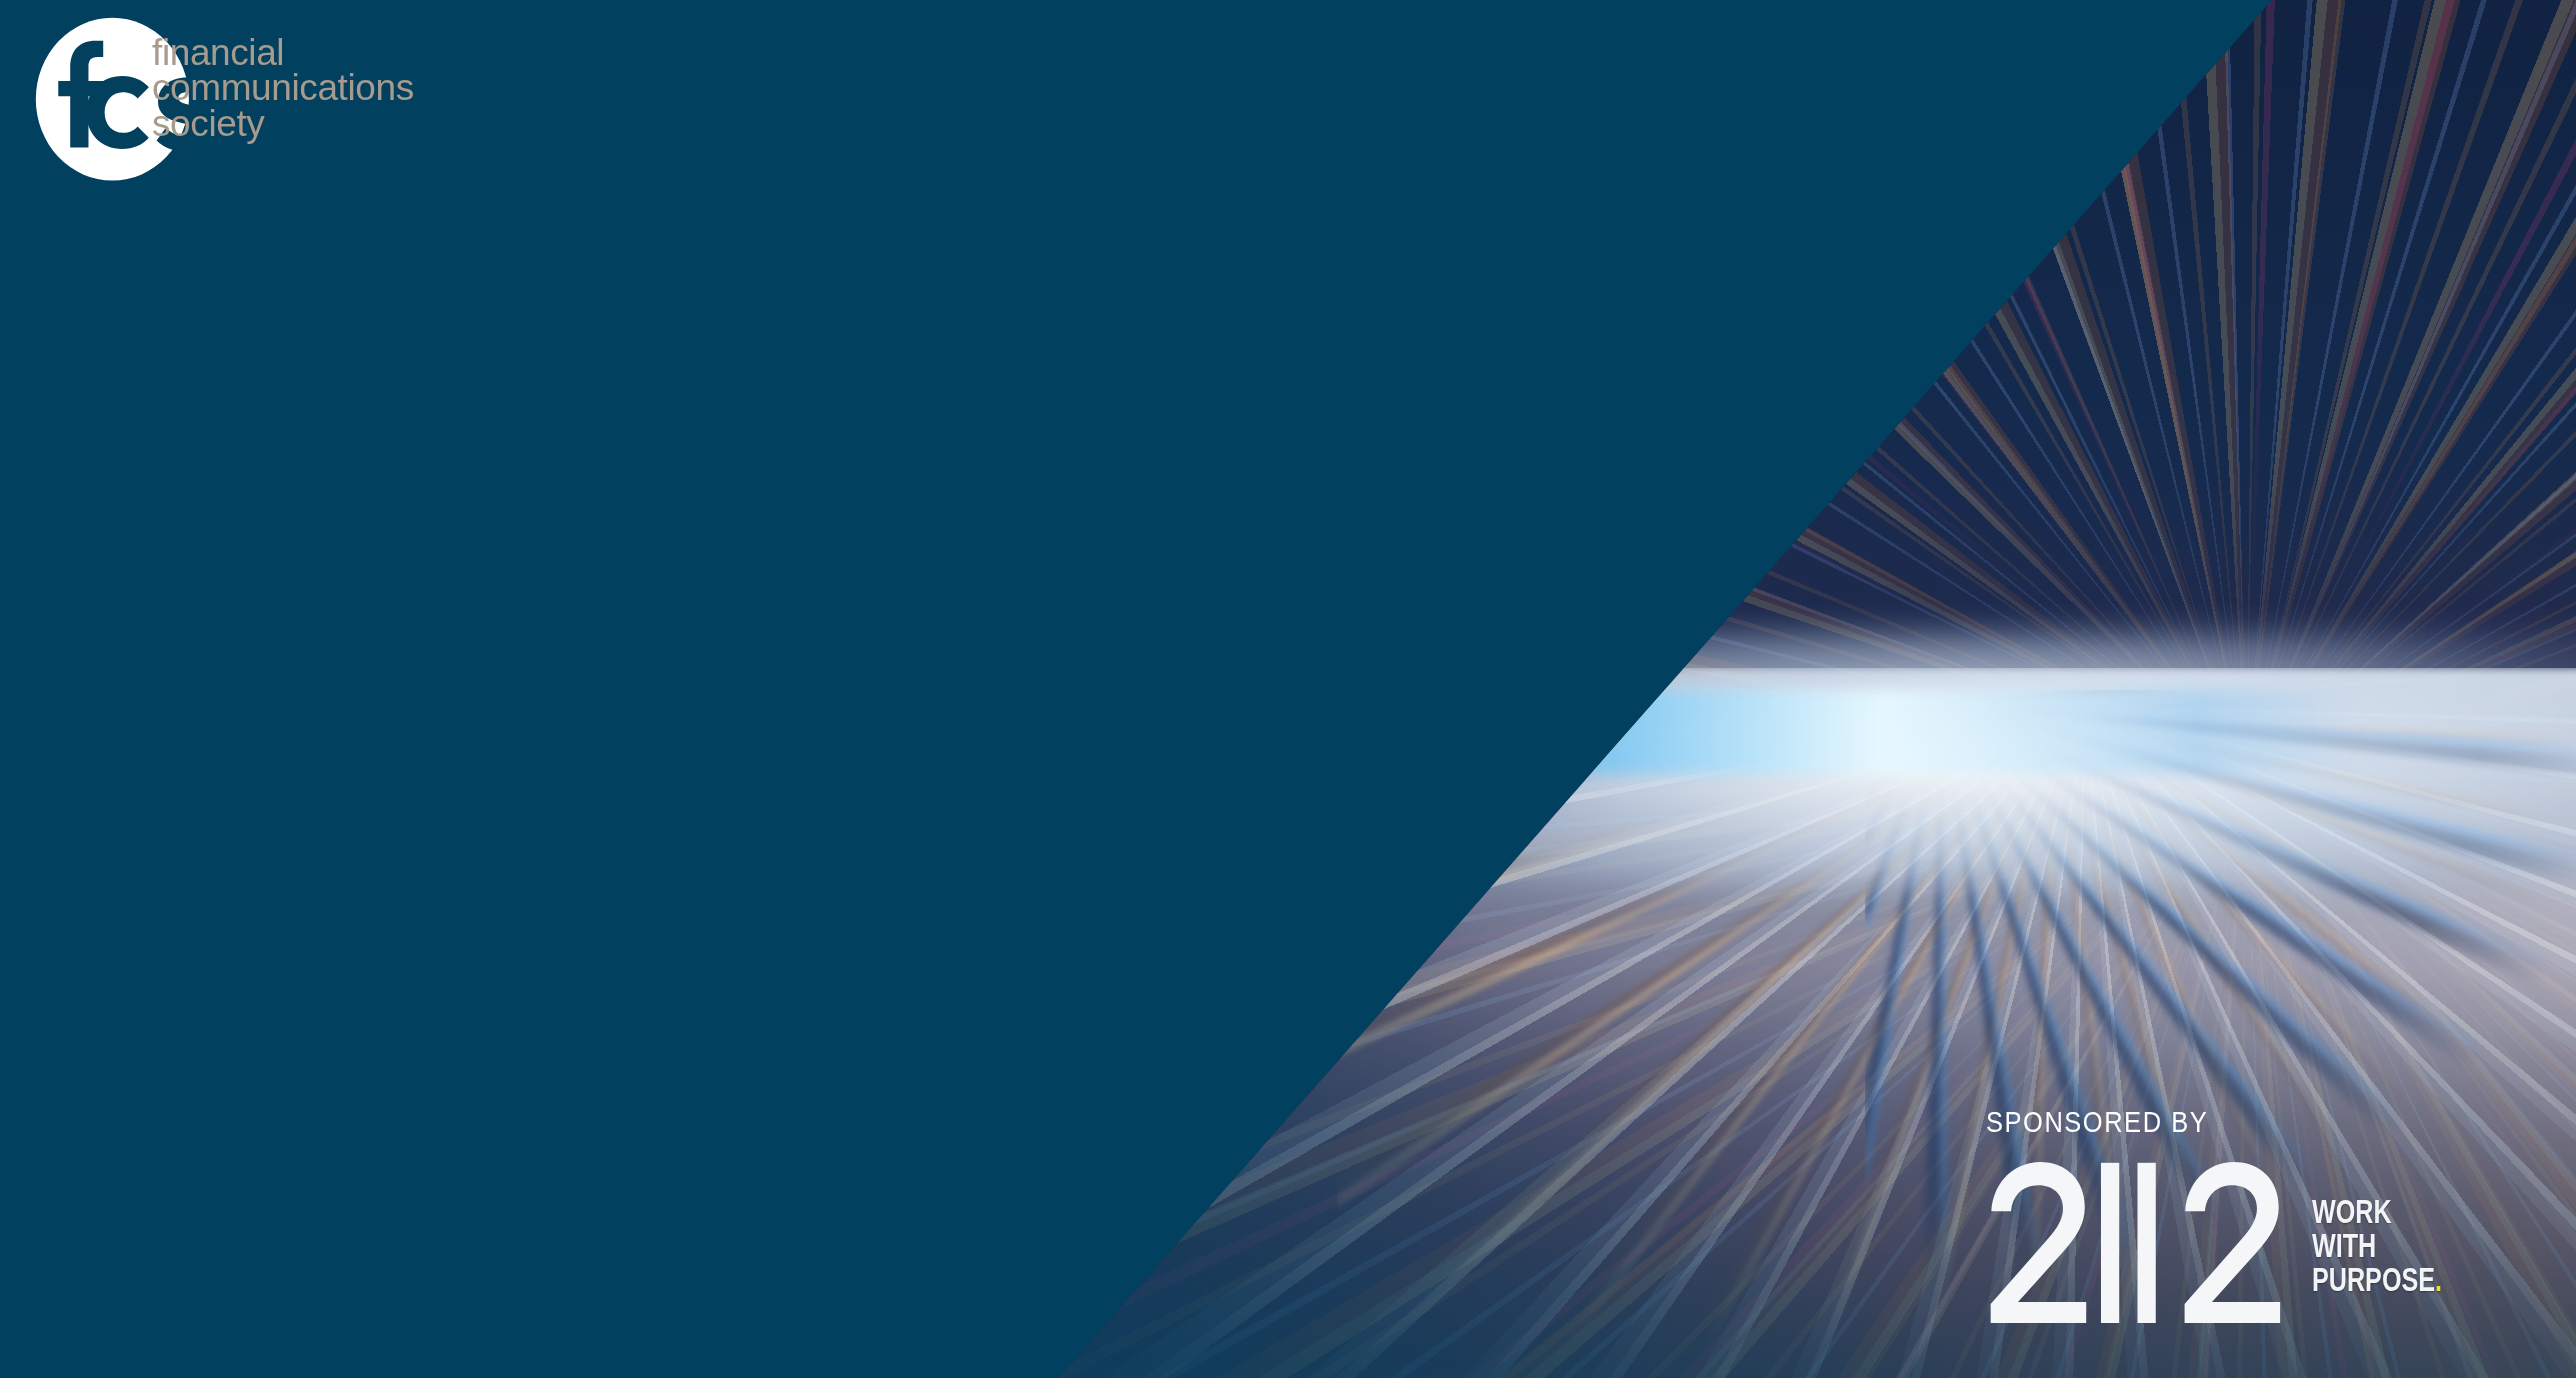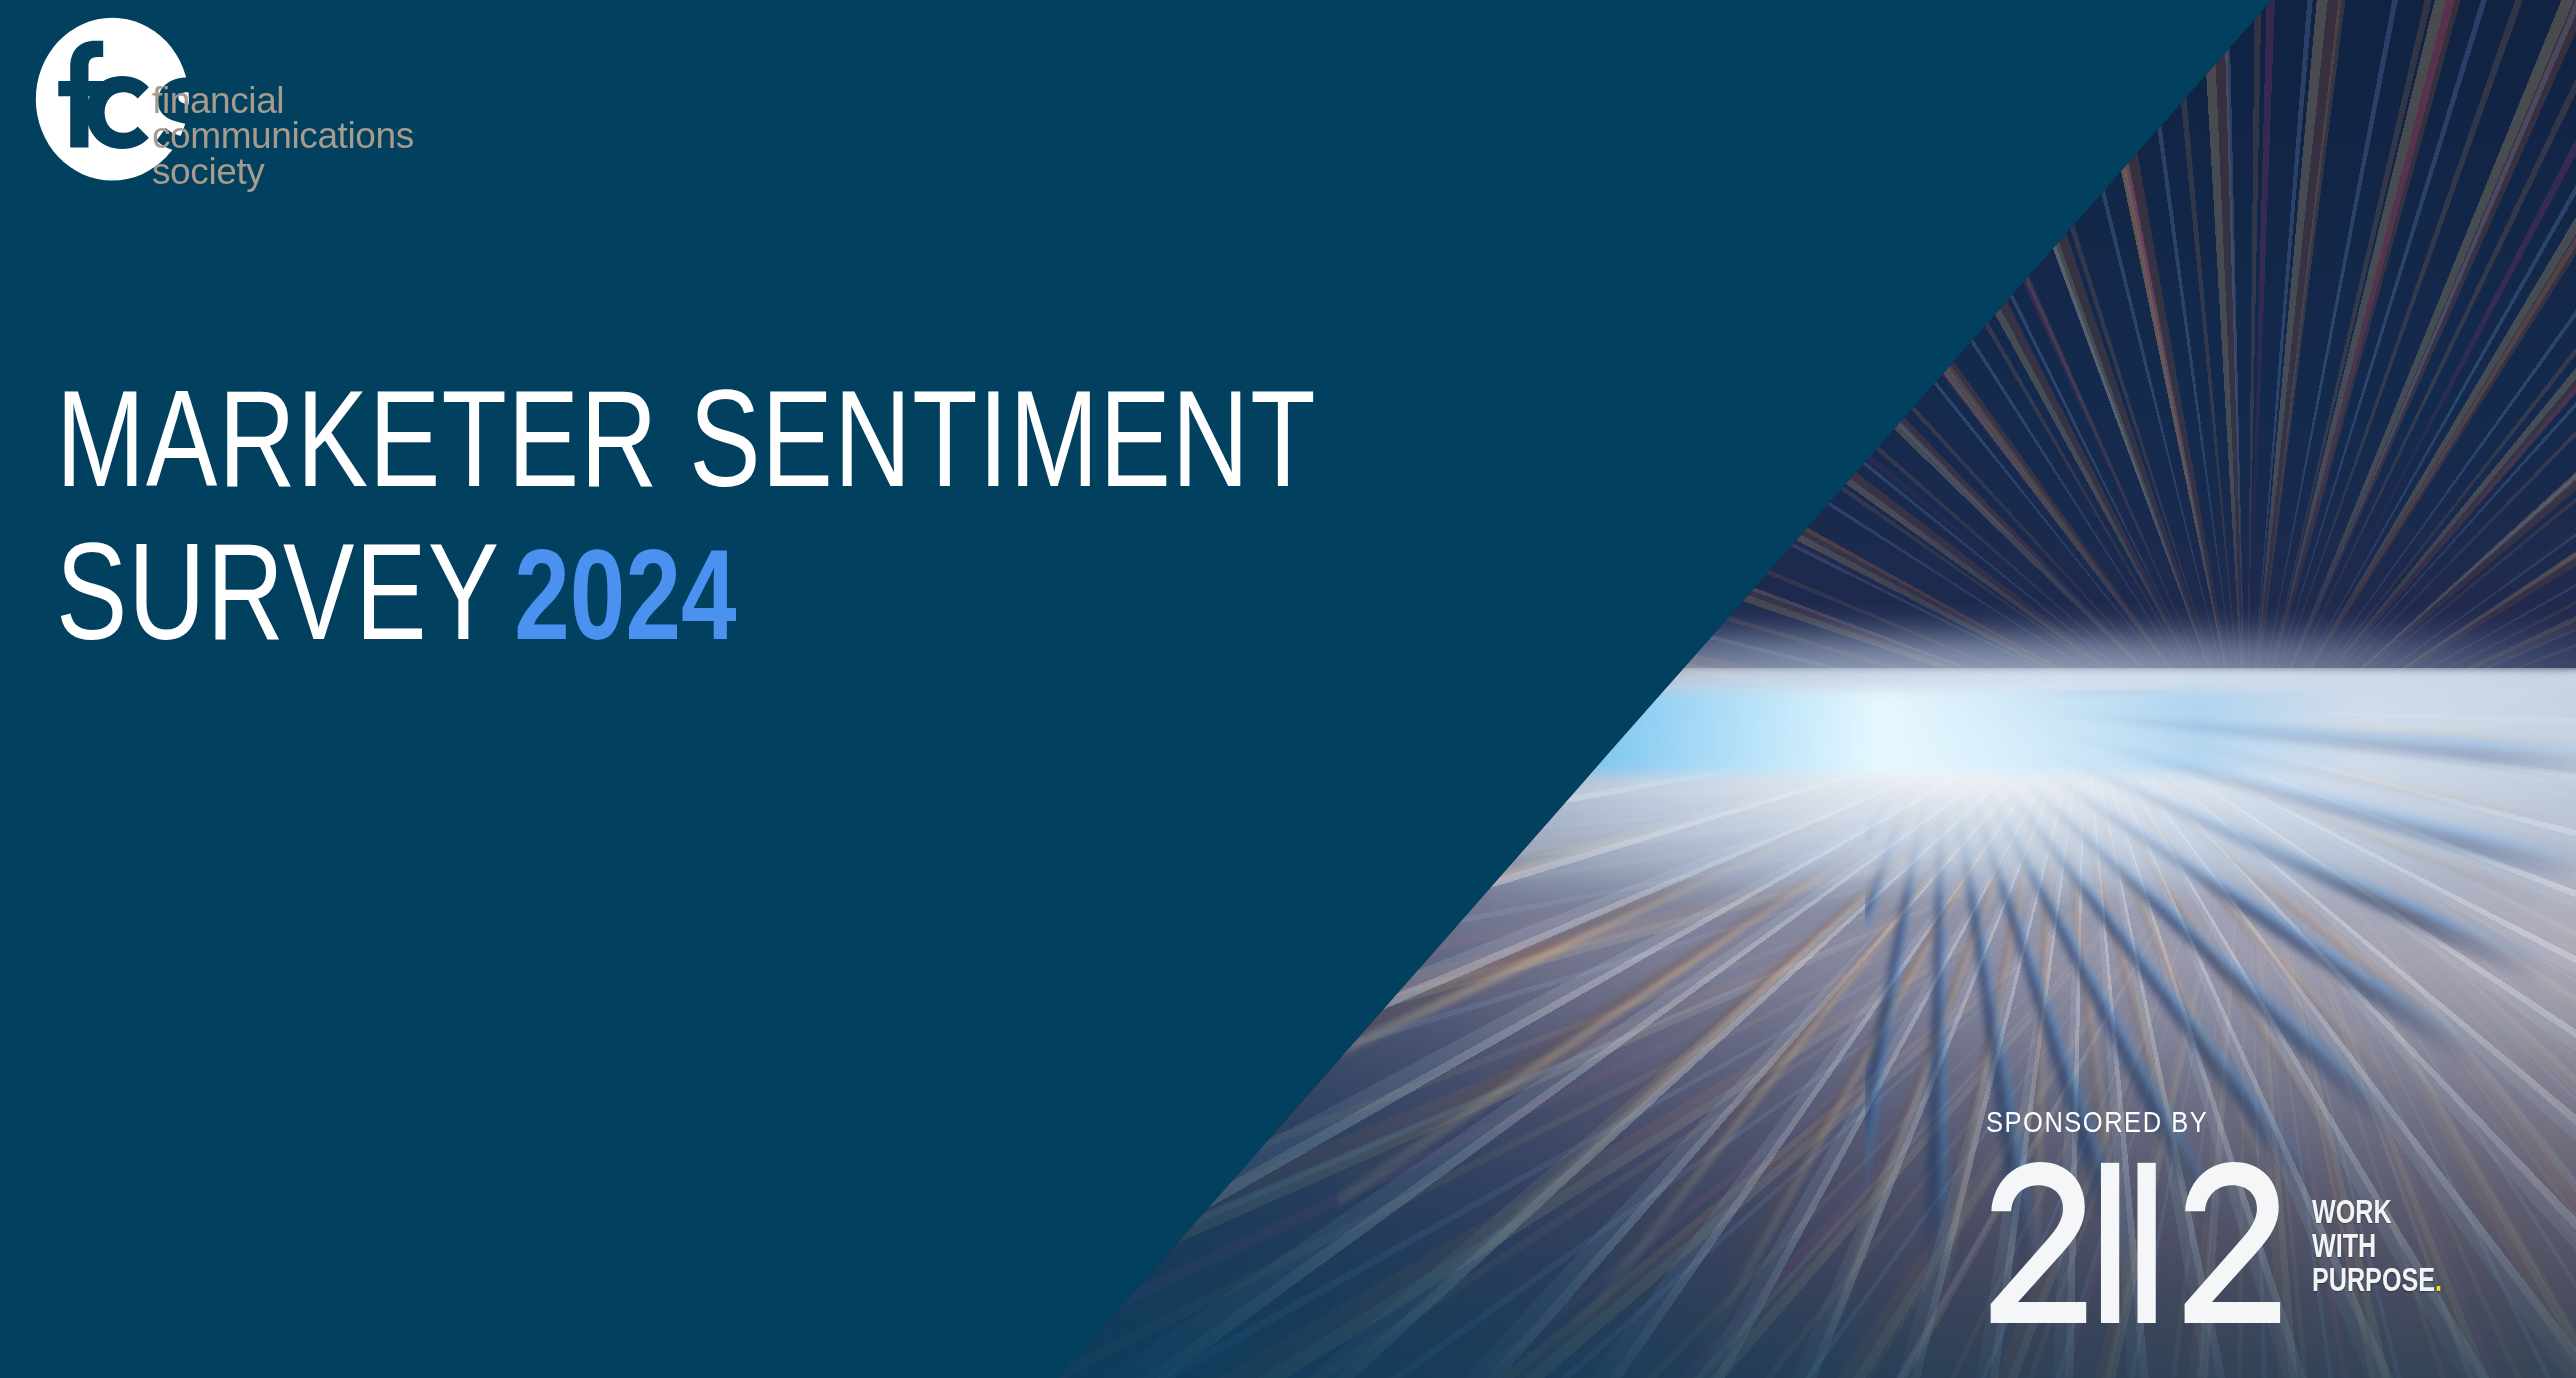--- a/index.html
+++ b/index.html
@@ -207,21 +207,20 @@
 
   
   .logo{position:absolute;left:33px;top:17px;width:661px;height:183px;}
   .logo-mark{position:absolute;left:0;top:0;width:165px;height:165px;}
   .logo-wordmark{
     position:absolute;left:119px;top:17.6px;
     color:#a69b8d;
     font-size:37px;line-height:0.96;
     font-weight:500;letter-spacing:-0.4px;
     white-space:pre;
-    margin-top:48px;
   }
 
   
   .title{position:absolute;left:56px;top:362px;width:1618px;}
   .tline{
     display:block;
     color:#ffffff;
     font-size:137px;
     line-height:1.12;
     font-weight:300;
@@ -308,24 +307,20 @@
         <path d="M176 176 l13-18 c9 8 20 12 29 12 8 0 13-3 13-8 0-6-6-8-19-11 -22-5-34-13-34-31 0-20 17-34 41-34
                  14 0 27 4 37 12 l-12 18 c-8-6-17-9-25-9 -7 0-12 3-12 8 0 6 6 8 20 11 22 5 33 13 33 31 0 21-17 35-43 35
                  -16 0-31-6-41-16 z"></path>
       </g>
     </svg>
     <div class="logo-wordmark"><span>financial</span>
 <span>communications</span>
 <span>society</span></div>
   </div>
 
-  <div class="title">
-    <span class="tline">MARKETER SENTIMENT</span>
-    <span class="tline"><span>SURVEY</span><span class="year">2024</span></span>
-  </div>
 
   <div class="sponsor">
     <div class="sponsored-by">SPONSORED BY</div>
     <div class="sponsor-row">
       <svg class="logo2112" viewBox="0 0 430 232">
         <g fill="#f4f6f8">
 
           <path d="M6 232 V205 L86 114 c16-18 23-31 23-45 0-20-14-33-35-33 -22 0-37 14-39 37 H7 C9 34 37 3 76 3
                    c38 0 64 26 64 64 0 24-11 42-32 65 l-63 70 h97 v30 z"></path>
 

